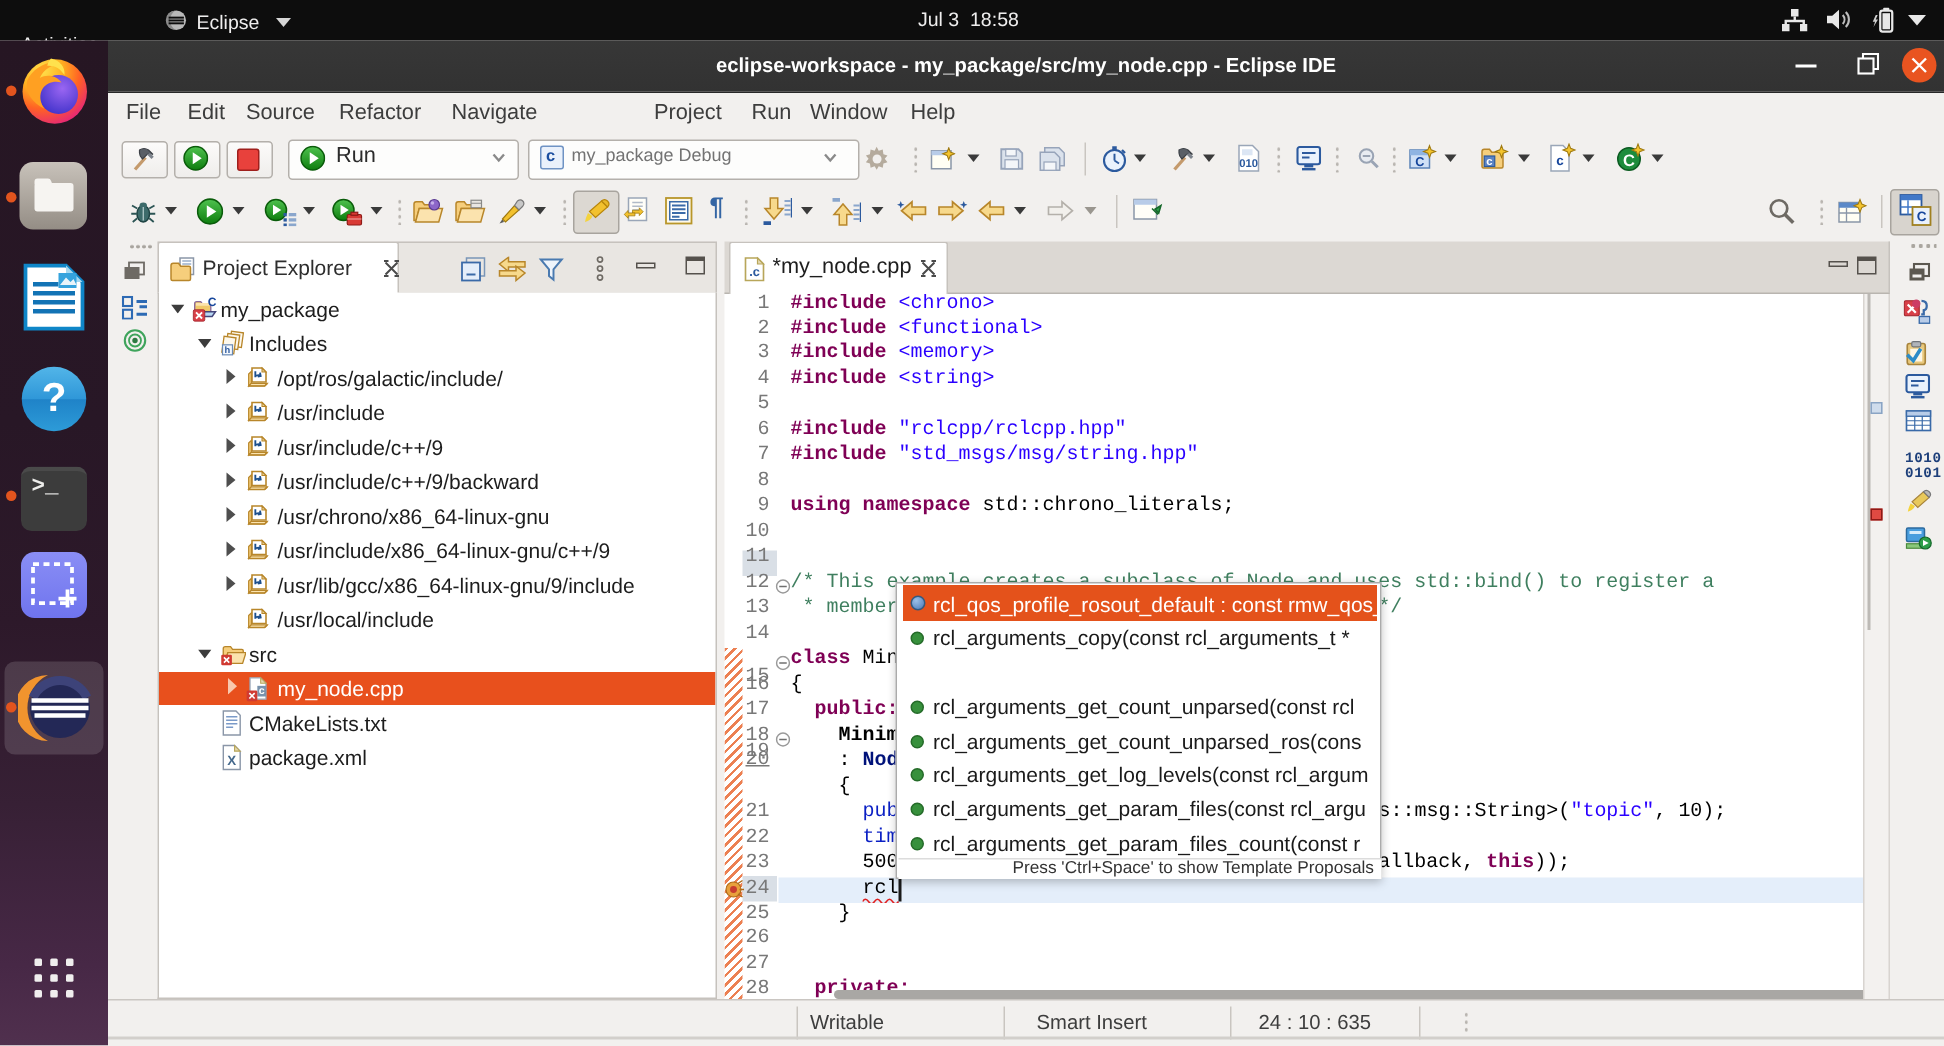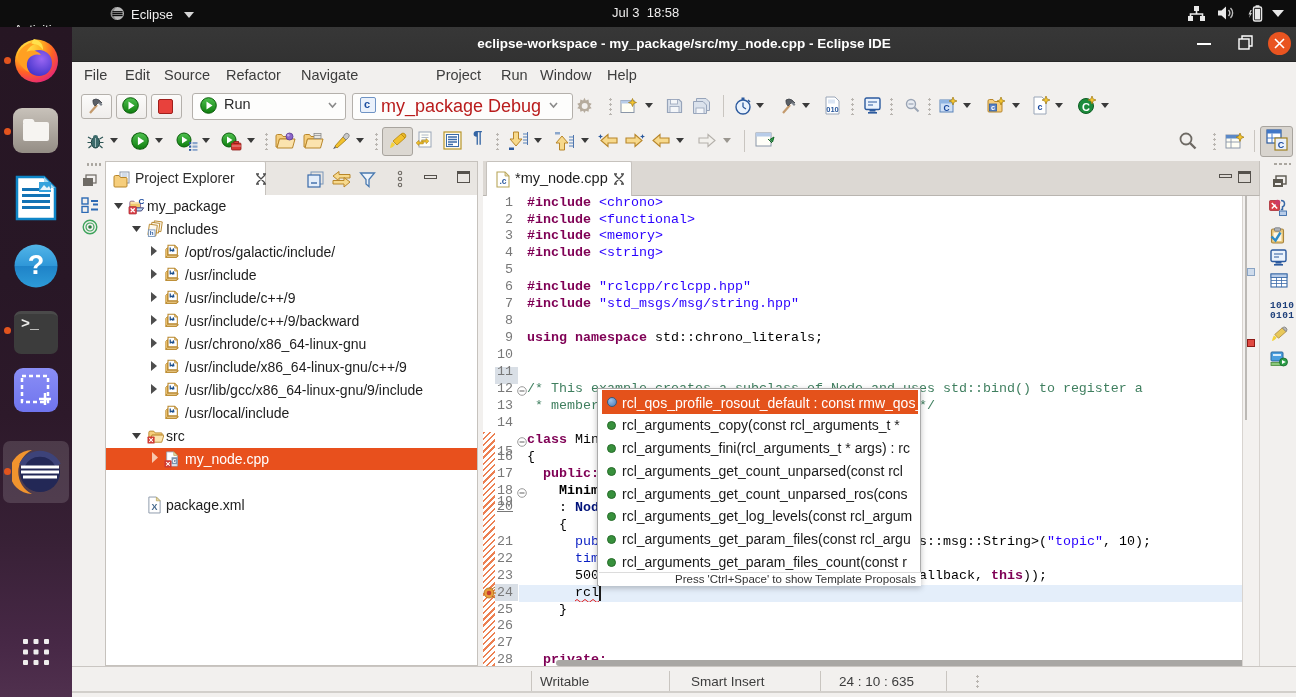--- a/index.html
+++ b/index.html
@@ -255,21 +255,21 @@
   </svg>
   <div class="abs" style="left:152px;top:6px;font-size:14.5px;color:#2b2b2b;">Run</div>
   <svg class="chev" style="left:256px;top:11px;" viewBox="0 0 9 9">
       <path d="M1 2 L4.5 6 L8 2" stroke="#8a8a8a" stroke-width="1.6" fill="none"></path>
     </svg>
 
   <div class="combo" style="left:280px;top:3px;width:219px;height:25px;"></div>
   <div class="abs" style="left:288px;top:7px;width:14px;height:14px;background:#eaf1fb;border:1px solid #6f93c4;border-radius:2px;">
     <span style="position:absolute;left:3px;top:0px;font-size:11px;color:#1c4fa0;font-weight:bold;">c</span>
     </div>
-  <div class="abs" style="left:309px;top:6px;font-size:18px;color:#b91c1c;">my_package Debug</div>
+  <div class="abs" style="left:309px;top:6px;font-size:12px;color:#737373;">my_package Debug</div>
   <svg class="chev" style="left:477px;top:11px;" viewBox="0 0 9 9">
       <path d="M1 2 L4.5 6 L8 2" stroke="#8a8a8a" stroke-width="1.6" fill="none"></path>
     </svg>
   <svg class="abs" style="left:503px;top:6px;" width="19" height="19" viewBox="0 0 19 19">
     <path d="M9.5 2 L11 5 L14 4 L14.5 7.5 L17.5 8.5 L15.5 11 L17.5 13.5 L14.5 14.5 L14 17.5 L11 16.5 L9.5 19 L8 16.5 L5 17.5 L4.5 14.5 L1.5 13.5 L3.5 11 L1.5 8.5 L4.5 7.5 L5 4 L8 5 Z" fill="#b5ab9d" transform="scale(0.9) translate(1,0)"></path>
     <circle cx="9.7" cy="10" r="3" fill="#f2f0ee"></circle>
   </svg>
   <div class="dsep" style="left:537px;top:7px;height:18px;"></div>
 
   <svg class="abs" style="left:548px;top:8px;" width="17" height="16" viewBox="0 0 17 16">
@@ -705,20 +705,27 @@
         </svg>
     <svg class="abs" style="left:58px;top:2px;" width="16" height="18" viewBox="0 0 18 20">
       <path d="M3 2 H11 L15 6 V18 H3Z" fill="#ffffff" stroke="#9aa6b8" stroke-width="1"></path>
       <path d="M11 2 L15 6 H11Z" fill="#e4d8b0" stroke="#b8a65a" stroke-width="0.8"></path>
       <rect x="8.5" y="8" width="6.5" height="8" fill="#7a93ad"></rect>
       <text x="11.8" y="14.5" font-size="8" font-weight="bold" fill="#ffffff" text-anchor="middle" font-family="Liberation Sans">c</text>
       <rect x="0.5" y="11.5" width="8" height="8" rx="1" fill="#d03a32"></rect>
       <path d="M2.5 13.5 L6.5 17.5 M6.5 13.5 L2.5 17.5" stroke="#ffffff" stroke-width="1.2"></path>
     </svg>
     <span class="txt" style="left:79px;">my_node.cpp</span>
+  </div>
+  <div class="trow" style="top:276px;">
+    <svg class="abs" style="left:41px;top:2px;" width="15" height="18" viewBox="0 0 16 19">
+      <path d="M2 1 H11 L14 4 V18 H2Z" fill="#ffffff" stroke="#8a96a8" stroke-width="1"></path>
+      <path d="M4 5 H12 M4 7.5 H12 M4 10 H12 M4 12.5 H9" stroke="#7a9ac8" stroke-width="1.1"></path>
+    </svg>
+    <span class="txt" style="left:60px;">CMakeLists.txt</span>
   </div>
   <div class="trow" style="top:299px;">
     <svg class="abs" style="left:41px;top:2px;" width="15" height="18" viewBox="0 0 16 19">
       <path d="M2 1 H10 L14 5 V18 H2Z" fill="#ffffff" stroke="#8a96a8" stroke-width="1"></path>
       <path d="M10 1 L14 5 H10Z" fill="#e4d8b0" stroke="#b8a65a" stroke-width="0.8"></path>
       <text x="8" y="15" font-size="9.5" font-weight="bold" fill="#44688c" text-anchor="middle" font-family="Liberation Sans">X</text>
     </svg>
     <span class="txt" style="left:60px;">package.xml</span>
   </div>
 </div>
@@ -849,24 +856,20 @@
 
 <div id="popup" class="abs">
     <div class="prow" style="top:1px;height:24px;background:#e4521b;color:#ffffff;">
       <span class="abs" style="left:5px;top:7px;width:10px;height:10px;border-radius:50%;background:radial-gradient(circle at 35% 30%,#9cc0e8,#4a7ab8);border:1px solid #35597f;box-sizing:border-box;"></span>
       <span class="ptxt" style="top:4.5px;">rcl_qos_profile_rosout_default : const rmw_qos_profile_t</span>
     </div>
 <div class="prow" style="top:25.0px;">
       <span class="pdot"></span>
       <span class="ptxt">rcl_arguments_copy(const rcl_arguments_t *</span>
     </div>
-<div class="prow" style="top:47.9px;">
-      <span class="pdot"></span>
-      <span class="ptxt">rcl_arguments_fini(rcl_arguments_t * args) : rc</span>
-    </div>
 <div class="prow" style="top:70.7px;">
       <span class="pdot"></span>
       <span class="ptxt">rcl_arguments_get_count_unparsed(const rcl</span>
     </div>
 <div class="prow" style="top:93.6px;">
       <span class="pdot"></span>
       <span class="ptxt">rcl_arguments_get_count_unparsed_ros(cons</span>
     </div>
 <div class="prow" style="top:116.4px;">
       <span class="pdot"></span>

